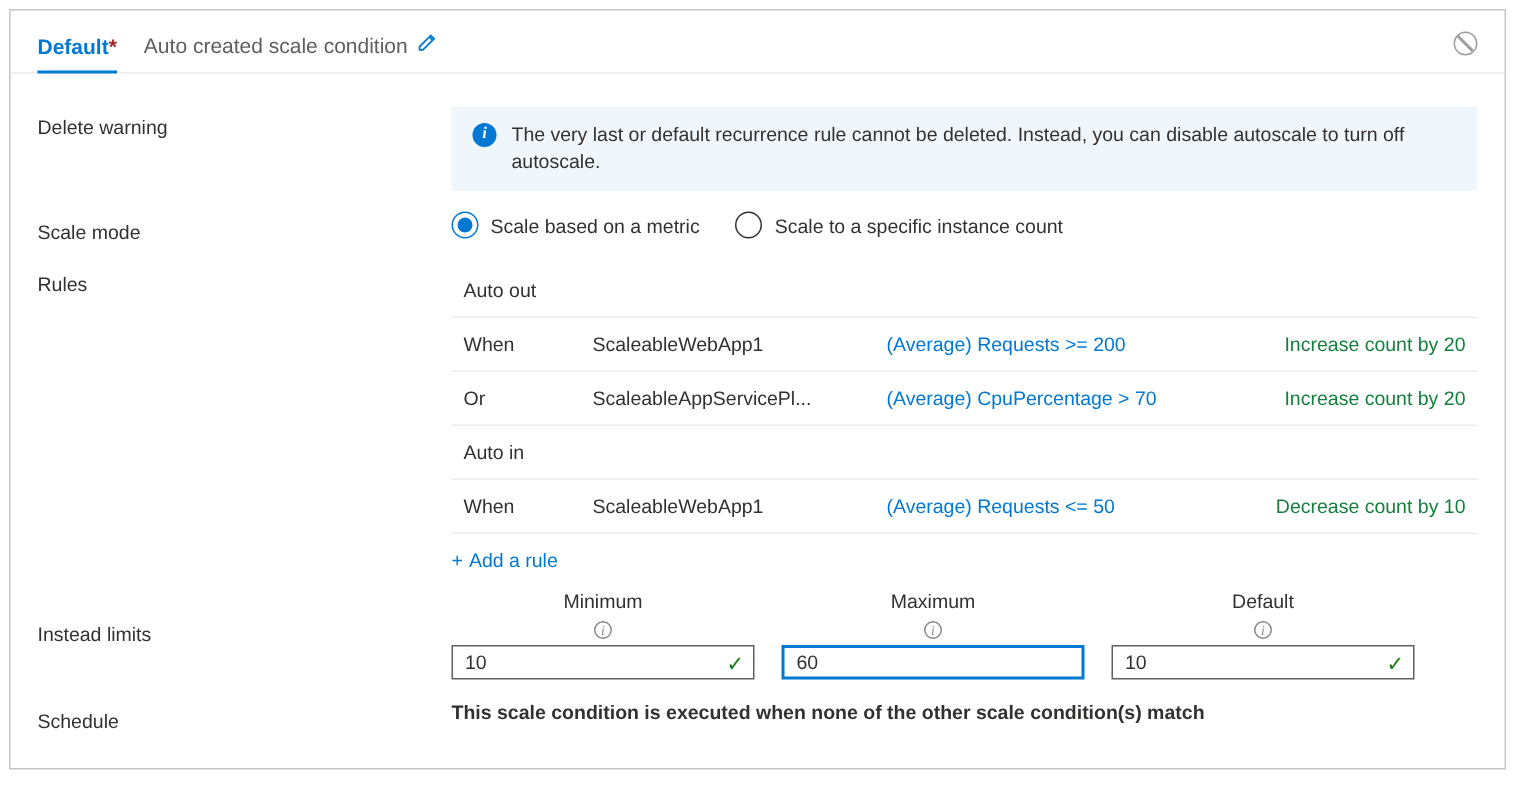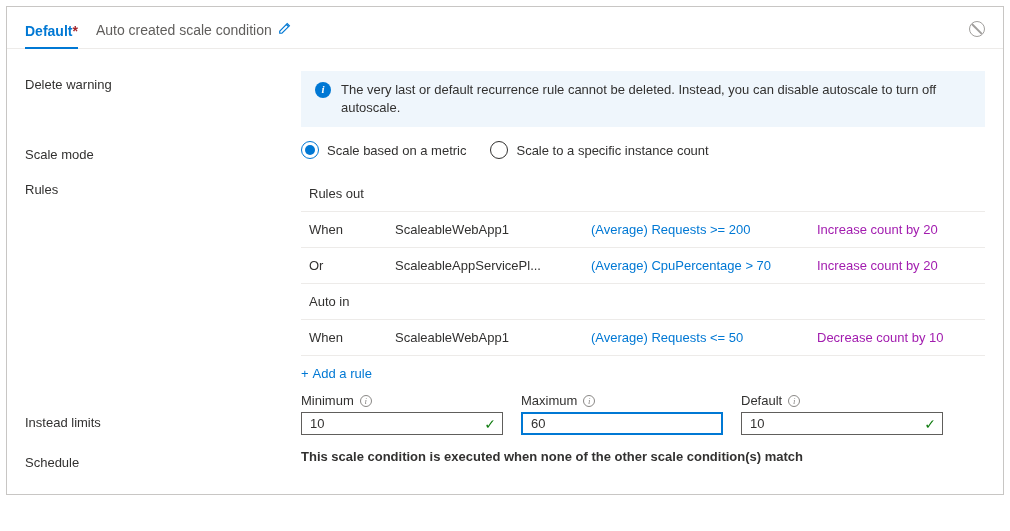--- a/index.html
+++ b/index.html
@@ -145,41 +145,42 @@
     display: flex;
     align-items: center;
     padding: 10px 8px;
     border-bottom: 1px solid #edebe9;
     gap: 6px;
   }
   .col-when { width: 80px; color: #323130; }
   .col-res  { width: 190px; color: #323130; white-space: nowrap; overflow: hidden; text-overflow: ellipsis; }
   .col-cond { width: 220px; }
   .col-cond a { color: #0078d4; text-decoration: none; cursor: pointer; text-align: center; }
-  .col-act  { flex: 1; color: #a21caf; }
+  .col-act  { flex: 1; color: #15803d; text-align: right; }
   .add-rule {
     color: #0078d4;
     padding: 10px 0 8px 0;
     cursor: pointer;
     display: inline-flex;
     align-items: center;
     gap: 4px;
     font-size: 13px;
   }
   .limits {
     display: flex;
     gap: 18px;
   }
   .limit-field { width: 202px; }
   .limit-label {
     display: flex;
     align-items: center;
     gap: 6px;
     color: #323130;
     margin-bottom: 4px;
+    flex-direction: column;
   }
   .hint-icon {
     width: 12px; height: 12px;
     border: 1px solid #8a8886;
     border-radius: 50%;
     display: inline-flex;
     align-items: center;
     justify-content: center;
     font-size: 9px;
     color: #8a8886;
@@ -263,21 +264,21 @@
           </label>
         </div>
       </div>
     </div>
 
     <div class="row">
       <div class="label-col">Rules</div>
       <div class="content-col">
         <div class="rules-table">
 
-          <div class="rules-section-head">Rules out</div>
+          <div class="rules-section-head">Auto out</div>
           <div class="rule-row">
             <div class="col-when">When</div>
             <div class="col-res">ScaleableWebApp1</div>
             <div class="col-cond"><a>(Average) Requests &gt;= 200</a></div>
             <div class="col-act">Increase count by 20</div>
           </div>
           <div class="rule-row">
             <div class="col-when">Or</div>
             <div class="col-res">ScaleableAppServicePl...</div>
             <div class="col-cond"><a>(Average) CpuPercentage &gt; 70</a></div>

